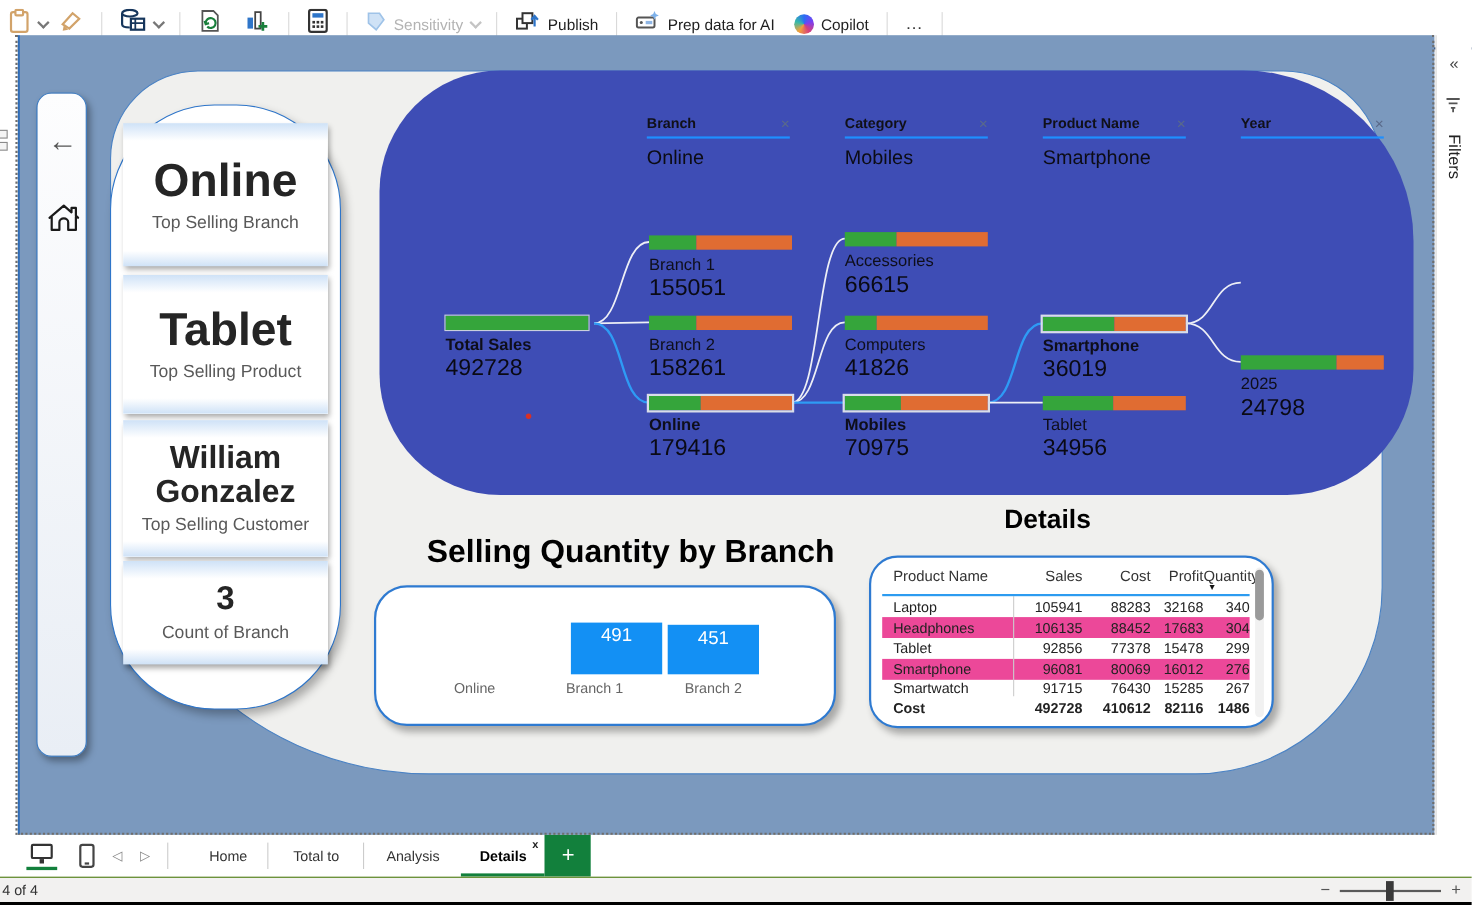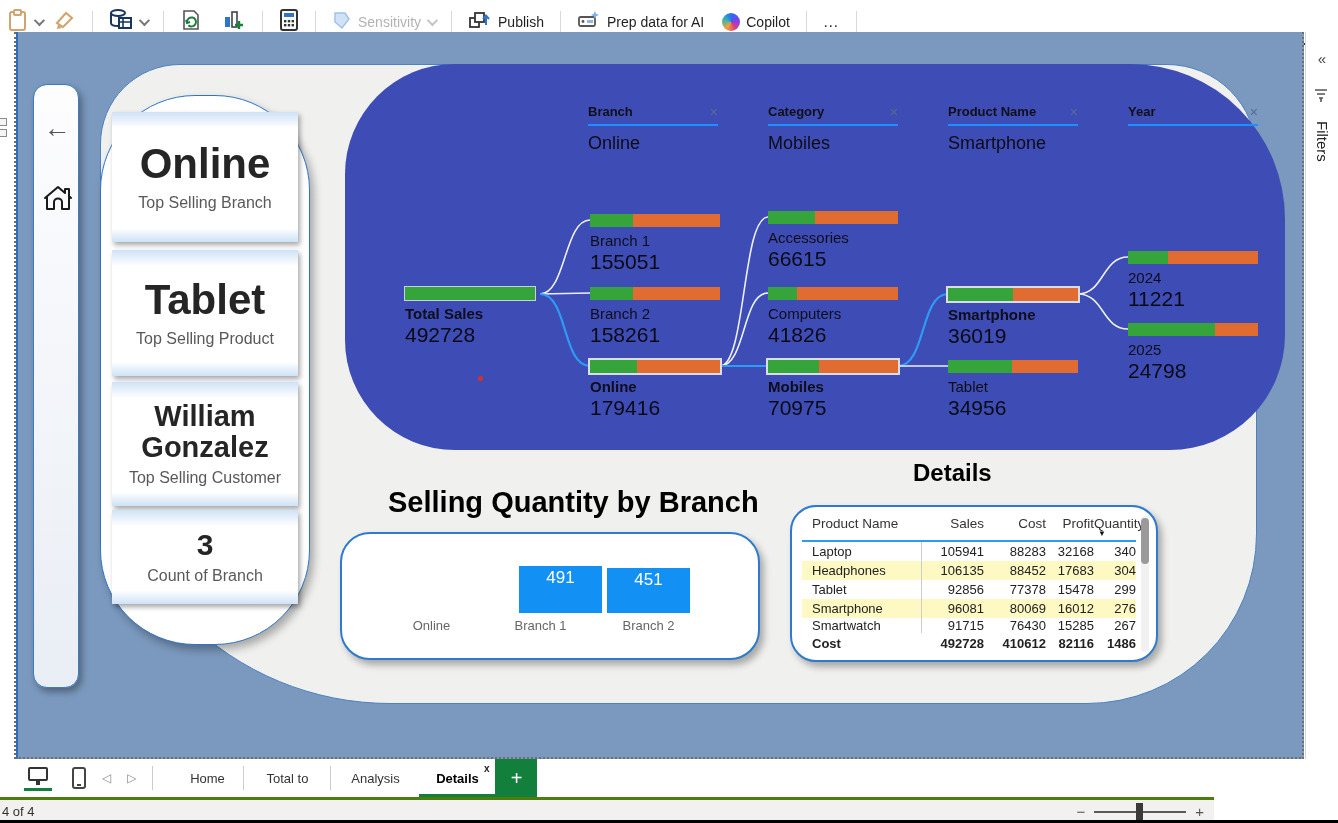--- a/index.html
+++ b/index.html
@@ -95,21 +95,21 @@
   .dt-table { position:absolute; left:802px; top:514px; width:334px; z-index:5; font-size:13px; color:#222; }
   .dt-row { display:flex; height:19px; align-items:center; }
   .dt-row .c0 { width:120px; padding-left:10px; text-align:left; }
   .dt-row .c1 { width:62px; text-align:right; }
   .dt-row .c2 { width:62px; text-align:right; }
   .dt-row .c3 { width:48px; text-align:right; }
   .dt-row .c4 { width:42px; text-align:right; }
   .dt-head { height:28px; font-size:13.5px; color:#333; border-bottom:2px solid #2c9bf0; position:relative; }
   .dt-head .hcell { align-self:flex-start; padding-top:2px; }
   .sort-ind { position:absolute; left:296px; top:15px; font-size:8px; color:#111; }
-  .dt-row.alt { background:#fef9c3; }
+  .dt-row.alt { background:#ec4899; }
   .dt-row.body .c0 { border-right:1px solid #ccc; height:19px; line-height:19px; }
   .dt-row.clip { height:15px; overflow:hidden; }
   .dt-row.total { font-weight:700; height:20px; }
   .dt-scroll { position:absolute; left:1141px; top:516px; width:8px; height:136px; background:#f1f1f1;
                border-radius:4px; z-index:6; }
   .dt-thumb { position:absolute; left:0; top:2px; width:8px; height:46px; background:#9a9a9a; border-radius:4px; cursor:grab; }
 
   
   .tabbar { position:absolute; left:0; top:759px; width:1338px; height:38px; background:#fff; z-index:6;
             display:flex; align-items:center; }
@@ -124,22 +124,22 @@
   .tab { height:38px; display:flex; align-items:center; justify-content:center; font-size:13px; color:#333;
          cursor:pointer; flex:none; }
   .tab.t1 { width:72px; margin-left:18px; } .tab.t2 { width:86px; } .tab.t3 { width:88px; }
   .tab.active { width:76px; font-weight:700; color:#000; position:relative; }
   .tab.active .tab-close { position:absolute; right:6px; top:4px; font-size:10px; color:#222; }
   .tab.active:after { content:""; position:absolute; left:0; bottom:0; width:100%; height:3px; background:#12803c; }
   .add-tab { width:42px; height:38px; background:#12803c; color:#fff; font-size:20px; display:flex;
              align-items:center; justify-content:center; cursor:pointer; }
 
   
-  .statusbar { position:absolute; left:0; top:797px; width:1214px; height:23px; background:#f2f1f0;
-               border-top:3px solid #4d7c0f; z-index:6; }
+  .statusbar { position:absolute; left:0; top:797px; width:1338px; height:23px; background:#f2f1f0;
+               border-top:1px solid #4d7c0f; z-index:6; }
   .page-indicator { position:absolute; left:2px; top:4px; font-size:13px; color:#333; }
   .zoomctl { position:absolute; right:10px; top:0; height:23px; display:flex; align-items:center; gap:9px; }
   .zoom-glyph { font-size:15px; color:#555; cursor:pointer; }
   .zoom-track { position:relative; width:92px; height:2px; background:#5a5a5a; }
   .zoom-handle { position:absolute; left:42px; top:-8px; width:7px; height:18px; background:#3a3a3a; cursor:grab; }
   .bottom-edge { position:absolute; left:0; top:820px; width:1338px; height:3px; background:#000; z-index:7; }
 </style>
 </head>
 <body>
 
@@ -417,28 +417,20 @@
     <div class="nvalue">36019</div>
   </div>
   <div class="node" style="left:948px;top:360px">
     <div class="bar" style="--g:49%">
         <div class="g"></div>
         <div class="o"></div>
       </div>
     <div class="nlabel">Tablet</div>
     <div class="nvalue">34956</div>
   </div>
-  <div class="node" style="left:1128px;top:251px">
-    <div class="bar" style="--g:31%">
-        <div class="g"></div>
-        <div class="o"></div>
-      </div>
-    <div class="nlabel">2024</div>
-    <div class="nvalue">11221</div>
-  </div>
   <div class="node" style="left:1128px;top:323px">
     <div class="bar" style="--g:67%">
         <div class="g"></div>
         <div class="o"></div>
       </div>
     <div class="nlabel">2025</div>
     <div class="nvalue">24798</div>
   </div>
 
   <div class="red-dot"></div>

